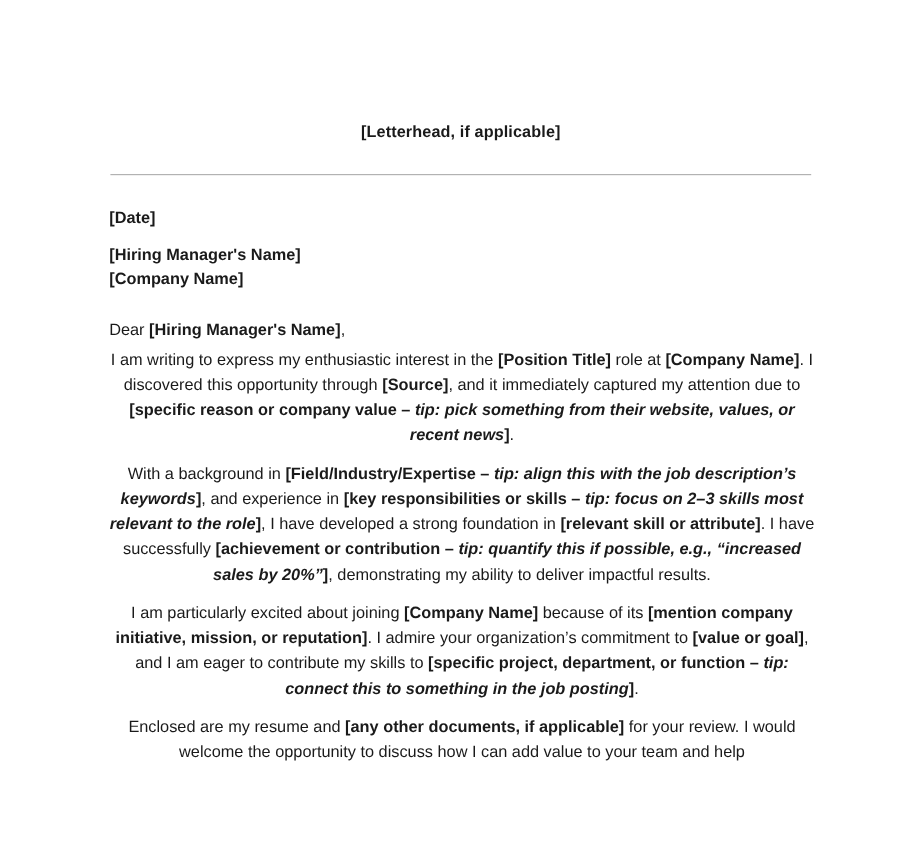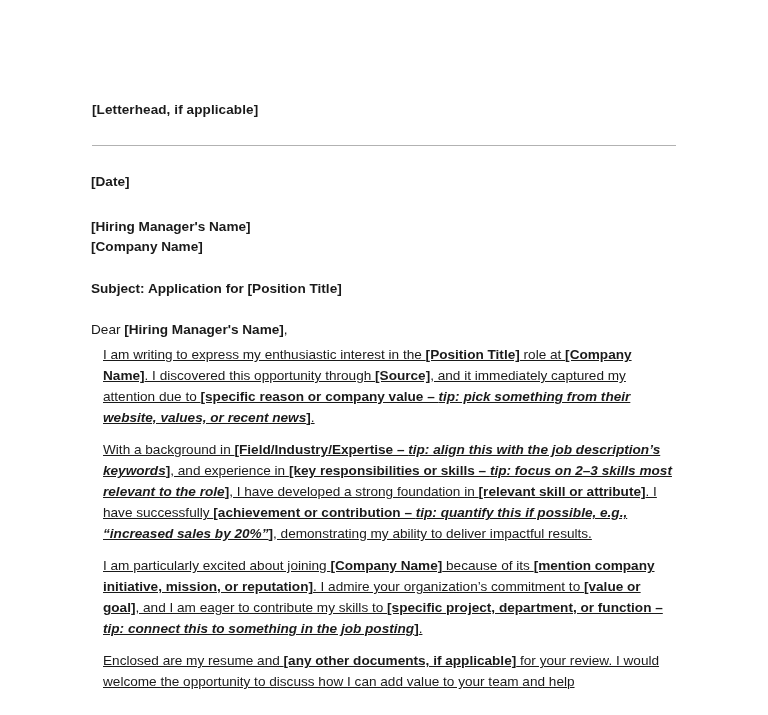--- a/index.html
+++ b/index.html
@@ -23,21 +23,21 @@
     background: #ffffff;
     box-sizing: border-box;
   }
 
   
   .letterhead {
     position: absolute;
     left: 92px;
     top: 100px;
     width: 584px;
-    text-align: left;
+    text-align: center;
     font-size: 13.5px;
     font-weight: bold;
     letter-spacing: 0.1px;
     line-height: 19px;
   }
 
   .divider {
     position: absolute;
     left: 92px;
     top: 145px;
@@ -51,44 +51,43 @@
     position: absolute;
     left: 91px;
     top: 171px;
     width: 588px;
     font-size: 13.6px;
     line-height: 21px;
   }
 
   .date-line {
     font-weight: bold;
-    margin-bottom: 25px;
+    margin-bottom: 11px;
   }
 
   .address-block {
     font-weight: bold;
     margin-bottom: 21px;
   }
   .address-block div {
     line-height: 20px;
   }
 
   .subject-line {
     font-weight: bold;
     margin-bottom: 20px;
   }
 
   .salutation {
     margin-bottom: 4px;
   }
 
   p.para {
-    margin: 0 0 11px 12px;
-    text-align: left;
-    text-decoration: underline;
+    margin: 0 0 11px 0;
+    text-align: center;
   }
 
   b, strong { font-weight: bold; }
   .bi { font-weight: bold; font-style: italic; }
 </style>
 </head>
 <body>
 
 <div class="page">
 
@@ -98,21 +97,20 @@
 
   <div class="content">
 
     <div class="date-line">[Date]</div>
 
     <div class="address-block">
       <div>[Hiring Manager's Name]</div>
       <div>[Company Name]</div>
     </div>
 
-    <div class="subject-line">Subject: Application for [Position Title]</div>
 
     <div class="salutation">
       <span>Dear </span><b>[Hiring Manager's Name]</b><span>,</span>
     </div>
 
     <p class="para"><span>I am writing to express my enthusiastic interest in the </span><b>[Position Title]</b><span> role at </span><b>[Company Name]</b><span>. I discovered this opportunity through </span><b>[Source]</b><span>, and it immediately captured my attention due to </span><b>[specific reason or company value – </b><span class="bi">tip: pick something from their website, values, or recent news</span><b>]</b><span>.</span></p>
 
     <p class="para"><span>With a background in </span><b>[Field/Industry/Expertise – </b><span class="bi">tip: align this with the job description’s keywords</span><b>]</b><span>, and experience in </span><b>[key responsibilities or skills – </b><span class="bi">tip: focus on 2–3 skills most relevant to the role</span><b>]</b><span>, I have developed a strong foundation in </span><b>[relevant skill or attribute]</b><span>. I have successfully </span><b>[achievement or contribution – </b><span class="bi">tip: quantify this if possible, e.g., “increased sales by 20%”</span><b>]</b><span>, demonstrating my ability to deliver impactful results.</span></p>
 
     <p class="para"><span>I am particularly excited about joining </span><b>[Company Name]</b><span> because of its </span><b>[mention company initiative, mission, or reputation]</b><span>. I admire your organization’s commitment to </span><b>[value or goal]</b><span>, and I am eager to contribute my skills to </span><b>[specific project, department, or function – </b><span class="bi">tip: connect this to something in the job posting</span><b>]</b><span>.</span></p>

